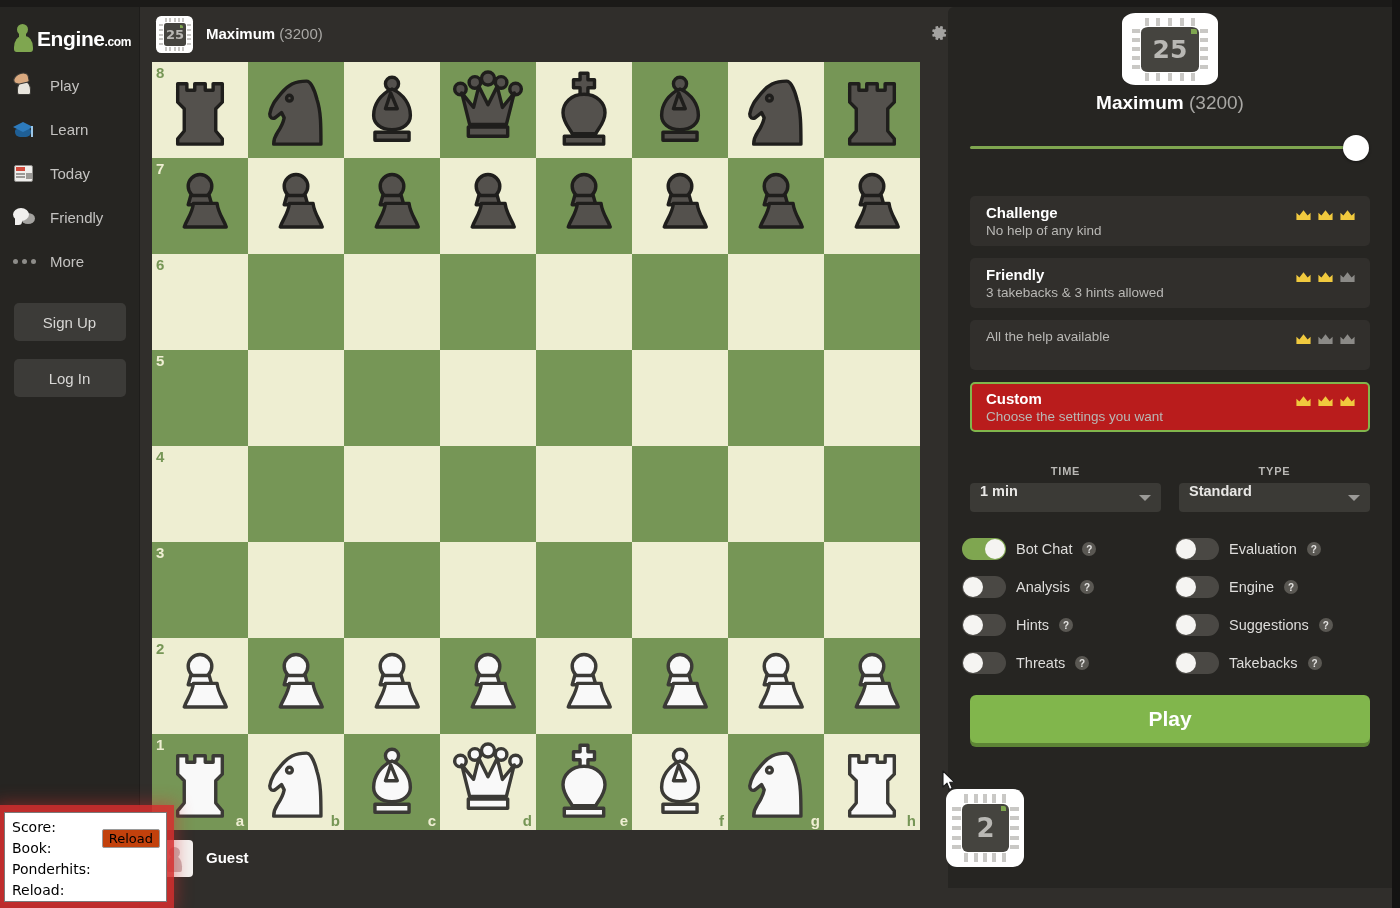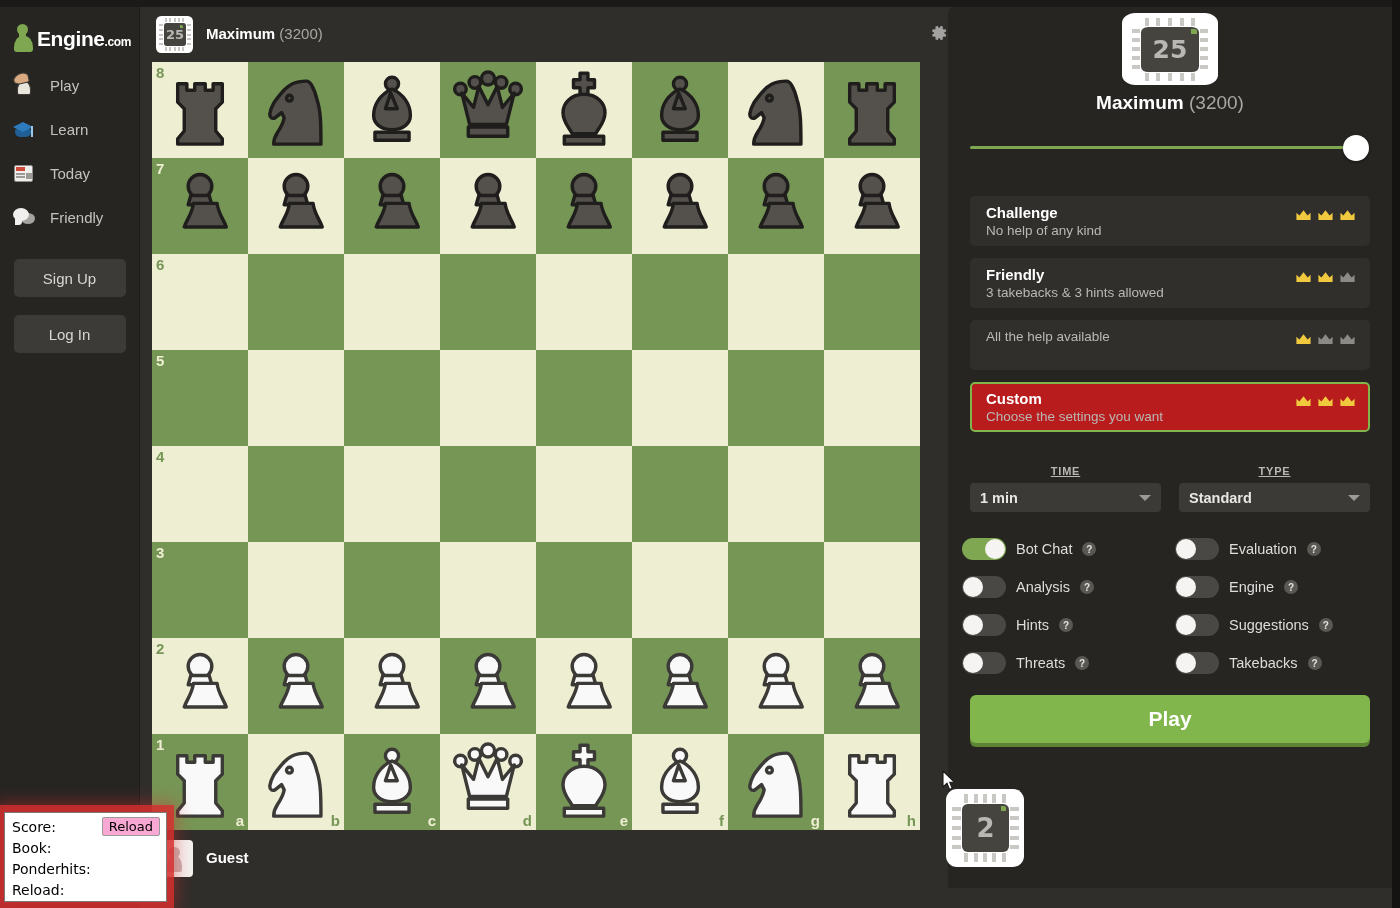--- a/index.html
+++ b/index.html
@@ -122,23 +122,23 @@
   .mode { position:relative; height:50px; background:#312f2c; border-radius:5px; margin-bottom:12px;
       padding:6px 12px 0 14px; cursor:pointer; border:2px solid transparent; }
   .mode.selected { border-color:#81b64c; background:#b91c1c; }
   .mode-title { font-size:15px; font-weight:bold; color:#fff; line-height:18px; }
   .mode-sub { font-size:13.5px; color:#b9b8b5; line-height:17px; }
   .crowns { position:absolute; right:12px; top:11px; display:flex; gap:5px; }
   .crown { width:17px; height:13px; }
 
   .sel-row { position:absolute; left:22px; top:458px; width:400px; height:56px; display:flex; gap:18px; }
   .sel-col { flex:1; }
-  .sel-cap { text-align:center; font-size:11px; font-weight:bold; color:#b9b8b5; letter-spacing:.8px; margin-bottom:6px;text-decoration:underline; }
+  .sel-cap { text-align:center; font-size:11px; font-weight:bold; color:#b9b8b5; letter-spacing:.8px; margin-bottom:6px; }
   .sel-box { position:relative; height:29px; background:#3b3a36; border-radius:4px;
-      display:flex; align-items:center; padding:0 10px; cursor:pointer; }
+      display:flex; align-items:flex-start; padding:0 10px; cursor:pointer; }
   .sel-val { font-size:14.5px; color:#e8e7e5; font-weight:bold; }
   .sel-arrow { position:absolute; right:10px; top:12px; width:0; height:0;
       border-left:6px solid transparent; border-right:6px solid transparent; border-top:6px solid #9b9a97; }
 
   .toggles { position:absolute; left:14px; top:528px; width:420px;
       display:grid; grid-template-columns:1fr 1fr; row-gap:10px; column-gap:6px; }
   .tgl-row { display:flex; align-items:center; gap:10px; height:28px; cursor:pointer; }
   .tgl { position:relative; width:44px; height:22px; border-radius:11px; background:#4a4844; flex:none; }
   .tgl.on { background:#7fa650; }
   .tgl .knob { position:absolute; top:1px; left:1px; width:20px; height:20px; border-radius:50%; background:#f5f4f2; }
@@ -151,21 +151,21 @@
   .play-btn { position:absolute; left:22px; top:688px; width:400px; height:48px; background:#81b64c;
       box-shadow:0 4px 0 #5d8435; border:none; border-radius:6px; color:#fff; font-size:21px;
       font-weight:bold; font-family:inherit; cursor:pointer; }
   .bot-tile { position:absolute; left:946px; top:789px; width:78px; height:78px; }
 
   
   .engine-overlay { position:absolute; left:4px; top:812px; width:163px; height:90px;
       background:#fff; border:1px solid #7a7a7a; z-index:50;
       box-shadow:0 0 0 7px rgba(214,46,46,.80), 0 0 16px 9px rgba(214,46,46,.45); }
   .eo-line { font-size:14px; color:#000; font-family:"DejaVu Sans", sans-serif; line-height:21px; padding-left:7px; }
-  .eo-reload { position:absolute; right:6px; top:4px; background:#f9a8d4; border:1px solid #9a9a9a;
+  .eo-reload { position:absolute; right:6px; top:16px; background:#c2410c; border:1px solid #9a9a9a;
       border-radius:2px; font-size:13px; font-family:"DejaVu Sans", sans-serif; color:#000;
       padding:1px 6px; cursor:pointer; }
 
   .cursor-ptr { position:absolute; left:942px; top:770px; width:14px; height:21px; z-index:60; }
 </style>
 </head>
 <body>
 
 <div id="root">
 
@@ -208,20 +208,28 @@
             <span class="l3"></span>
         </span>
         <span class="nav-label">Today</span>
       </div>
       <div class="nav-item">
         <span class="nav-ico ic-conn">
           <span class="b2"></span>
             <span class="b1"></span>
         </span>
         <span class="nav-label">Friendly</span>
+      </div>
+      <div class="nav-item">
+        <span class="nav-ico ic-more">
+          <i></i>
+            <i></i>
+            <i></i>
+        </span>
+        <span class="nav-label">More</span>
       </div>
     </div>
 
     <button class="side-btn" style="margin-top:20px">Sign Up</button>
     <button class="side-btn" style="margin-top:18px">Log In</button>
   </div>
 
   <div class="board-head">
     <div class="bh-avatar">
       <div class="chip" id="chip-small" style="width:37px;height:37px;">

